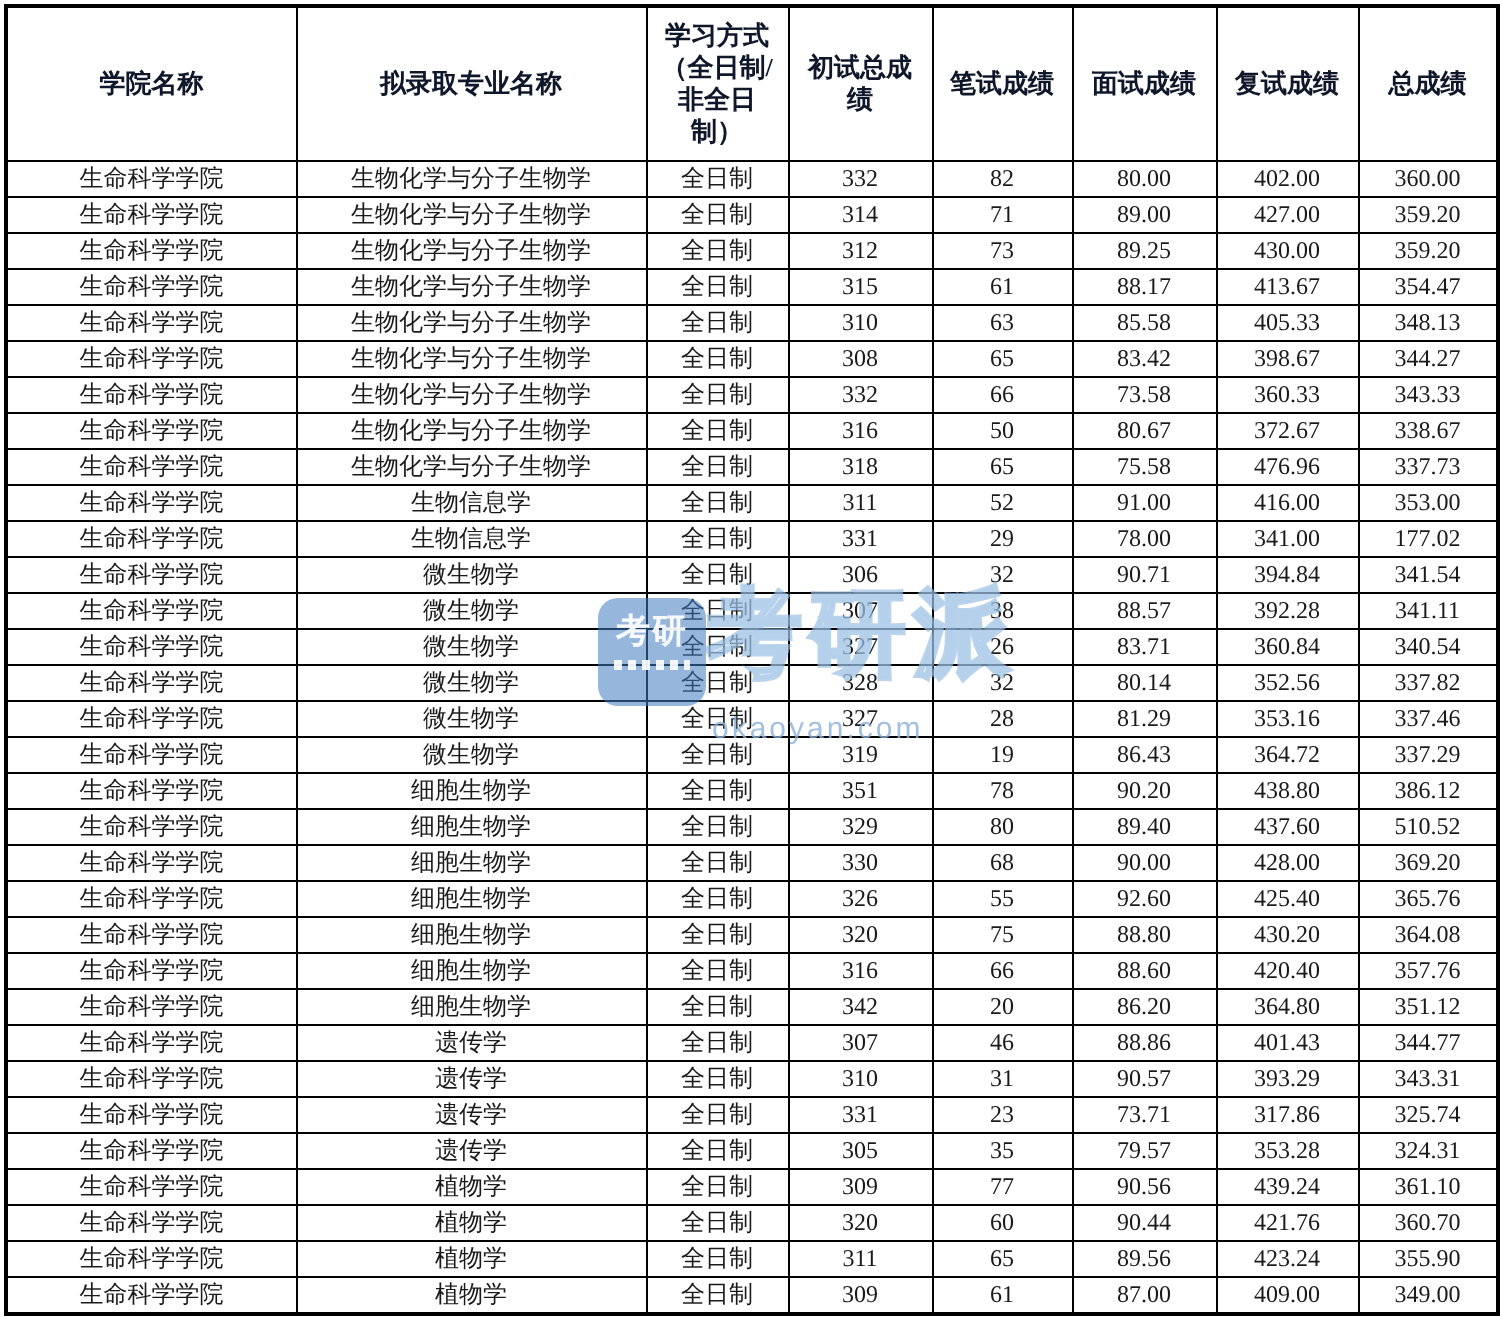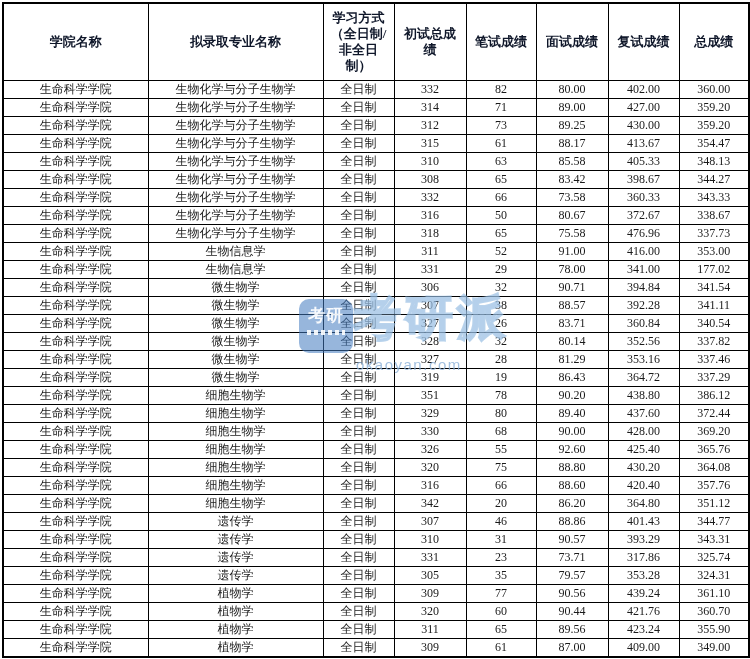--- a/index.html
+++ b/index.html
@@ -326,21 +326,21 @@
     <td>386.12</td>
   </tr>
         <tr>
     <td>生命科学学院</td>
     <td>细胞生物学</td>
     <td>全日制</td>
     <td>329</td>
     <td>80</td>
     <td>89.40</td>
     <td>437.60</td>
-    <td>372.44</td>
+    <td>510.52</td>
   </tr>
         <tr>
     <td>生命科学学院</td>
     <td>细胞生物学</td>
     <td>全日制</td>
     <td>330</td>
     <td>68</td>
     <td>90.00</td>
     <td>428.00</td>
     <td>369.20</td>

